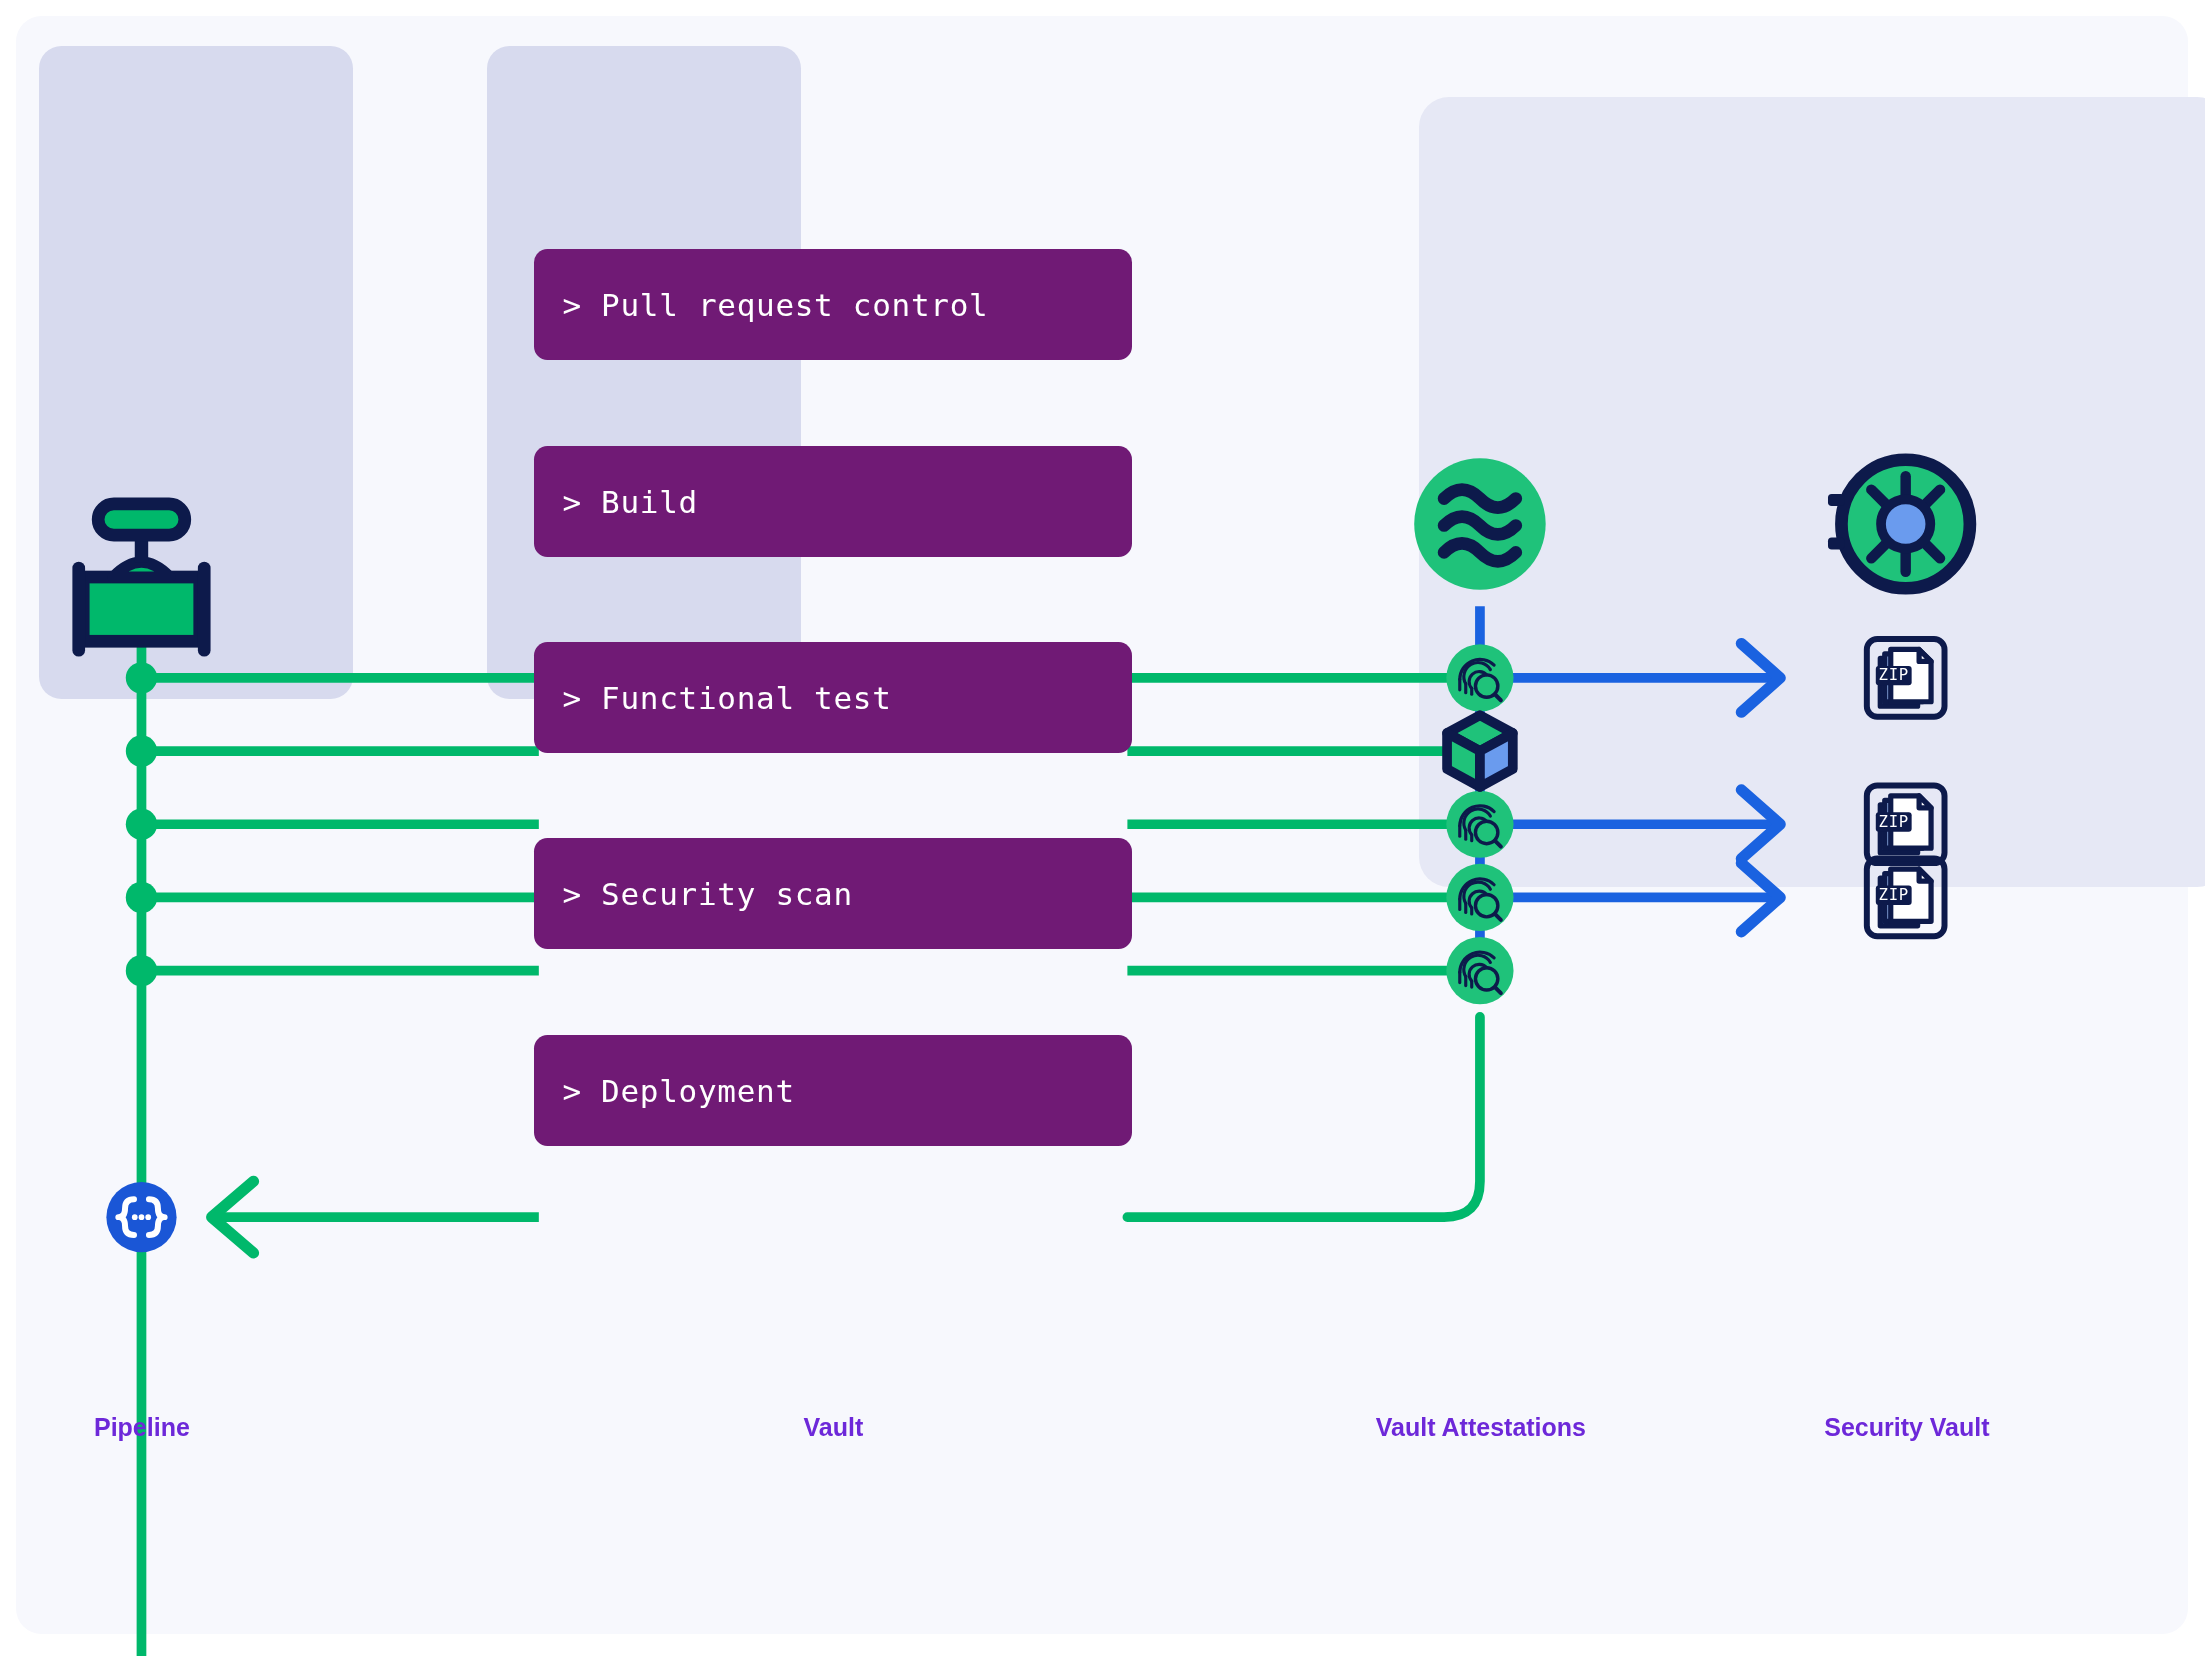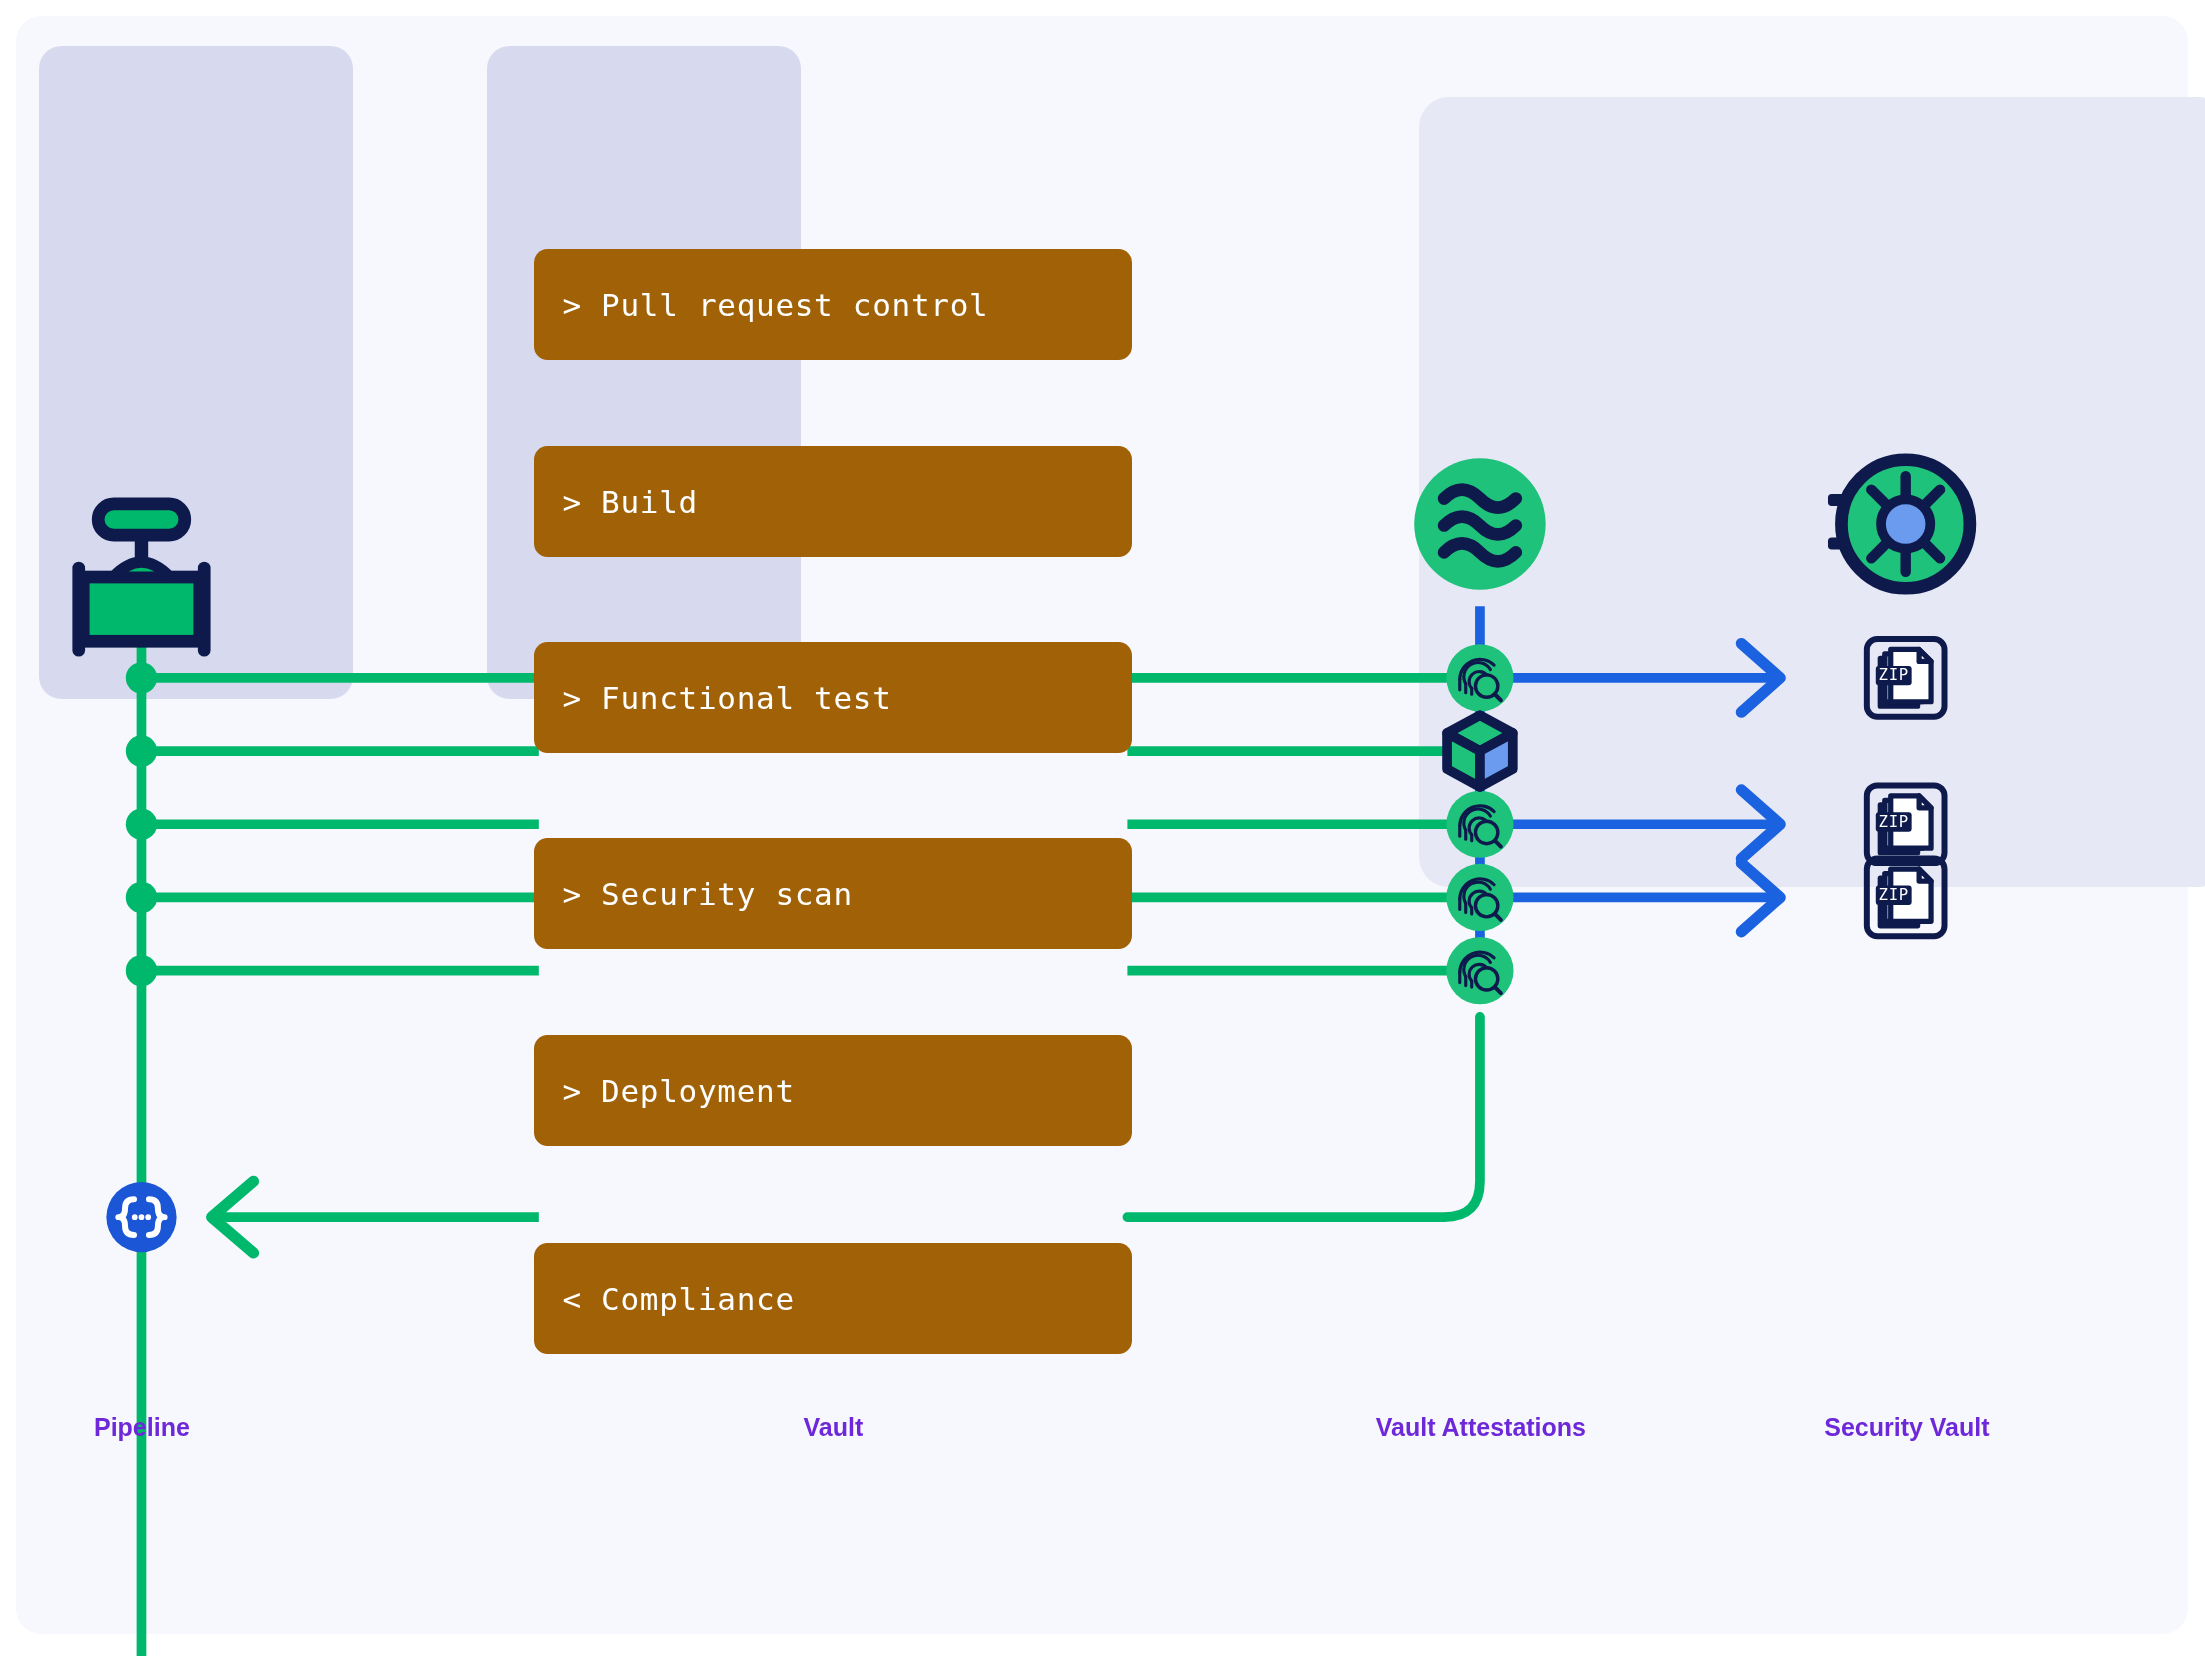--- a/index.html
+++ b/index.html
@@ -63,21 +63,21 @@
   }
   .flow-col.col-a { left: 22.4px; }
   .flow-col.col-b { left: 471px; }
 
   
   .event-box {
     position: absolute;
     left: 518px;
     width: 598px;
     height: 111px;
-    background: #a16207;
+    background: #701a75;
     border-radius: 13.4px;
     display: flex;
     align-items: center;
     box-sizing: border-box;
     padding-left: 28px;
   }
   .event-label {
     color: #ffffff;
     font-family: "DejaVu Sans Mono", "Liberation Mono", monospace;
     font-size: 31px;
@@ -306,23 +306,20 @@
     </div>
     <div class="event-box" style="top:822px">
       <span class="event-label">&gt; Security scan</span>
     </div>
     <div class="event-box" style="top:626px">
       <span class="event-label">&gt; Functional test</span>
     </div>
     <div class="event-box" style="top:1019px">
       <span class="event-label">&gt; Deployment</span>
     </div>
-    <div class="event-box" style="top:1227px">
-      <span class="event-label">&lt; Compliance</span>
-    </div>
 
     <div class="caption" style="left:0px;   top:1397px; width:251px;">Pipeline</div>
     <div class="caption" style="left:518px; top:1397px; width:598px;">Vault</div>
     <div class="caption" style="left:1315px;top:1397px; width:299px;">Vault Attestations</div>
     <div class="caption" style="left:1741px;top:1397px; width:299px;">Security Vault</div>
 
   </div>
 </div>
 
 

